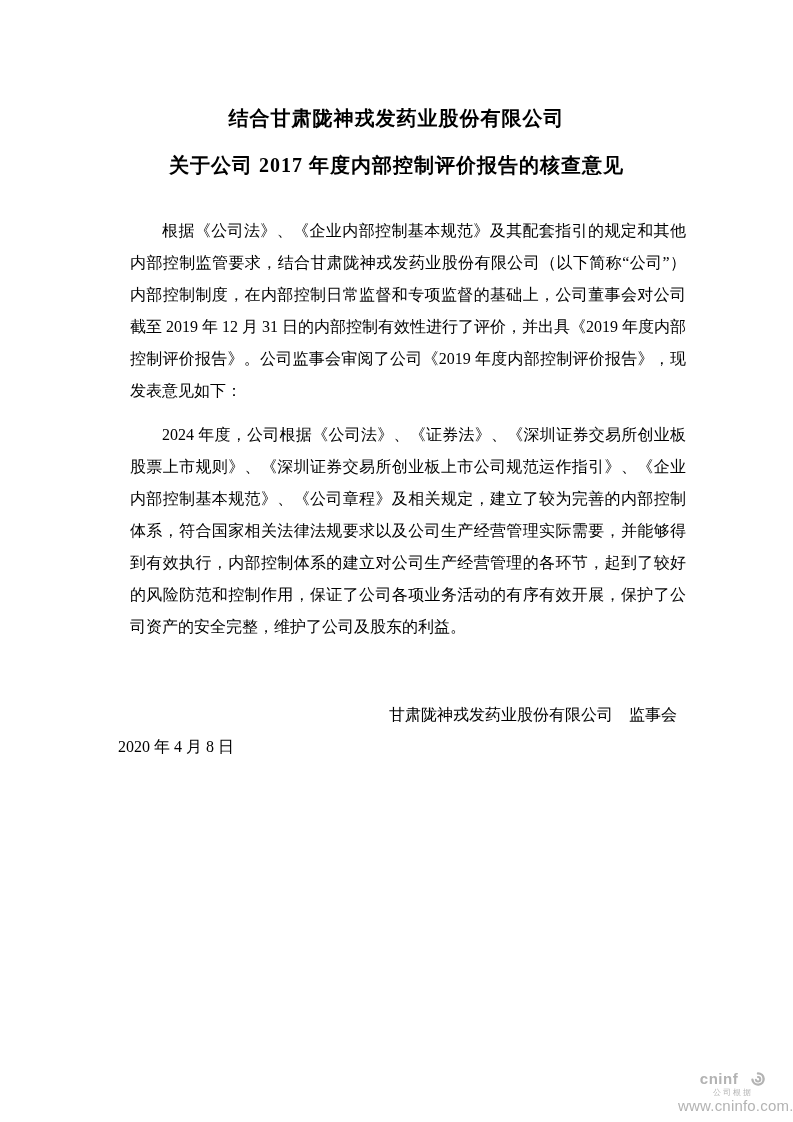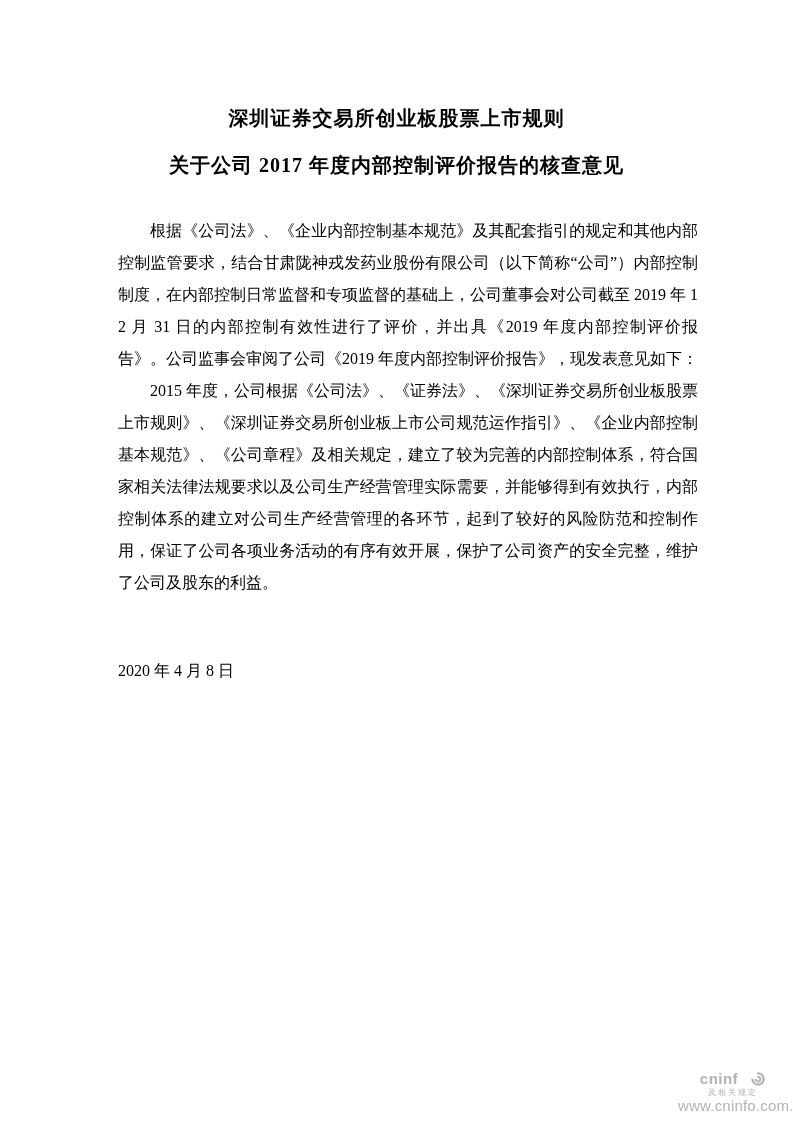--- a/index.html
+++ b/index.html
@@ -27,21 +27,21 @@
     letter-spacing: 1px;
   }
   .content {
     margin: 26px 95px 0 118px;
   }
   .para {
     font-size: 16px;
     line-height: 32px;
     text-align: justify;
     text-indent: 32px;
-    margin: 0;
+    margin: 12px;
     word-break: break-all;
   }
   .signature-block {
     margin-top: 56px;
     font-size: 16px;
     line-height: 32px;
   }
   .sign-company {
     text-align: right;
     padding-right: 21px;
@@ -84,40 +84,41 @@
     font-size: 15px;
     letter-spacing: 0.2px;
   }
 </style>
 </head>
 <body>
 
 <div class="page">
 
   <div class="title-block">
-    <div class="title-line">深圳证券交易所创业板股票上市规则</div>
+    <div class="title-line">结合甘肃陇神戎发药业股份有限公司</div>
     <div class="title-line">关于公司 2017 年度内部控制评价报告的核查意见</div>
   </div>
 
   <div class="content">
     <p class="para">根据《公司法》、《企业内部控制基本规范》及其配套指引的规定和其他内部控制监管要求，结合甘肃陇神戎发药业股份有限公司（以下简称“公司”）内部控制制度，在内部控制日常监督和专项监督的基础上，公司董事会对公司截至 2019 年 12 月 31 日的内部控制有效性进行了评价，并出具《2019 年度内部控制评价报告》。公司监事会审阅了公司《2019 年度内部控制评价报告》，现发表意见如下：</p>
-    <p class="para">2015 年度，公司根据《公司法》、《证券法》、《深圳证券交易所创业板股票上市规则》、《深圳证券交易所创业板上市公司规范运作指引》、《企业内部控制基本规范》、《公司章程》及相关规定，建立了较为完善的内部控制体系，符合国家相关法律法规要求以及公司生产经营管理实际需要，并能够得到有效执行，内部控制体系的建立对公司生产经营管理的各环节，起到了较好的风险防范和控制作用，保证了公司各项业务活动的有序有效开展，保护了公司资产的安全完整，维护了公司及股东的利益。</p>
+    <p class="para">2024 年度，公司根据《公司法》、《证券法》、《深圳证券交易所创业板股票上市规则》、《深圳证券交易所创业板上市公司规范运作指引》、《企业内部控制基本规范》、《公司章程》及相关规定，建立了较为完善的内部控制体系，符合国家相关法律法规要求以及公司生产经营管理实际需要，并能够得到有效执行，内部控制体系的建立对公司生产经营管理的各环节，起到了较好的风险防范和控制作用，保证了公司各项业务活动的有序有效开展，保护了公司资产的安全完整，维护了公司及股东的利益。</p>
 
     <div class="signature-block">
+      <div class="sign-company">甘肃陇神戎发药业股份有限公司　监事会</div>
       <div class="sign-date">2020 年 4 月 8 日</div>
     </div>
   </div>
 
   <div class="watermark">
     <div class="wm-row">
       <span class="wm-logo-text">cninf</span>
       <span class="wm-icon">
         <svg viewBox="0 0 20 20" width="16" height="16" aria-hidden="true">
           <path d="M10 3 a7 7 0 1 1 -6.9 8" stroke="#b3b3b3" stroke-width="3" fill="none" stroke-linecap="round"></path>
           <path d="M10 7.5 a2.8 2.8 0 1 1 -2.7 3.4" stroke="#b3b3b3" stroke-width="2.6" fill="none" stroke-linecap="round"></path>
         </svg>
       </span>
     </div>
-    <div class="wm-cn">及相关规定</div>
+    <div class="wm-cn">公司根据</div>
     <div class="wm-url">www.cninfo.com.cn</div>
   </div>
 
 </div>
 
 </body></html>

